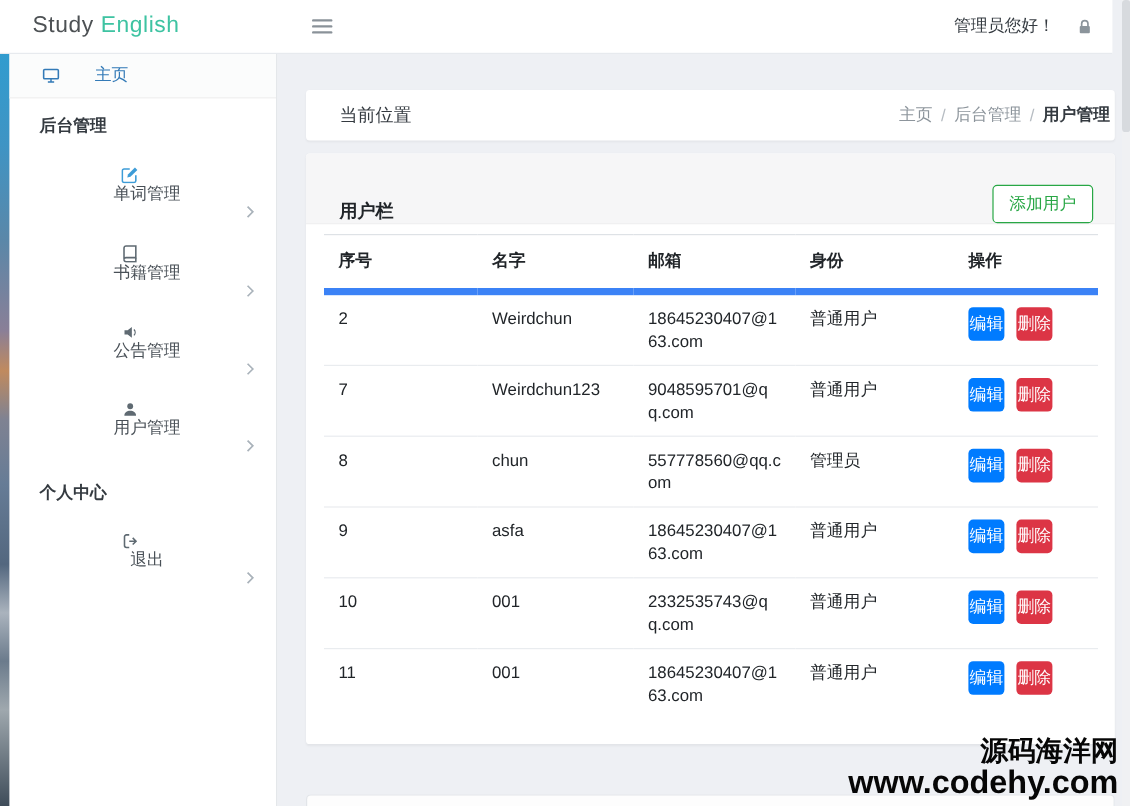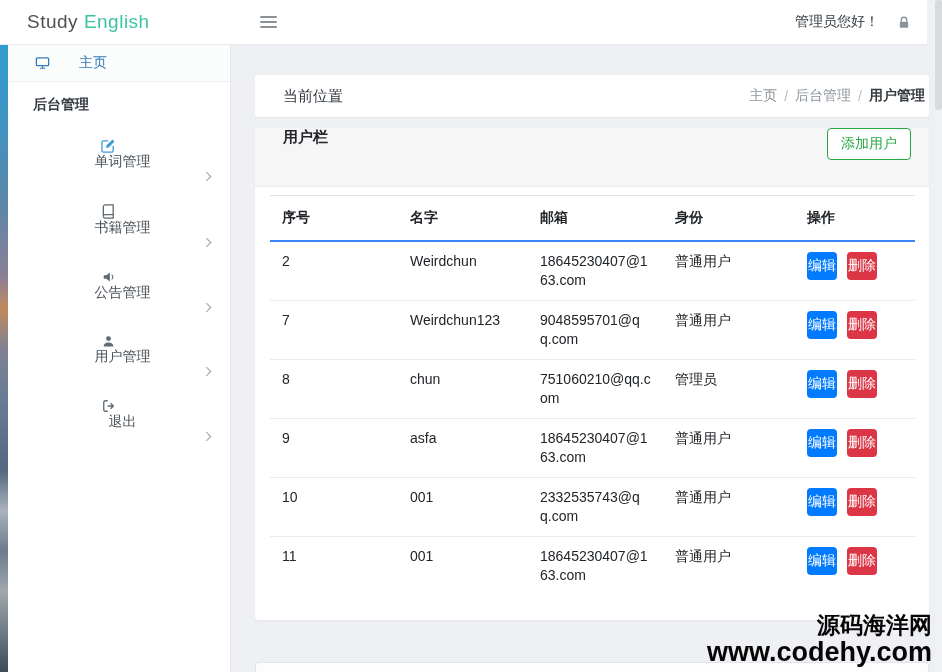--- a/index.html
+++ b/index.html
@@ -66,34 +66,34 @@
   .crumb-right { margin-left:auto; font-size:14px; color:#b6bcc2; display:flex; gap:7px; align-items:center; }
   .crumb-link { color:#8d959c; cursor:pointer; }
   .crumb-current { color:#343a40; font-weight:bold; }
 
   .user-card {
     position:absolute; left:255px; top:128px; width:674px; height:492px;
     background:#fff; border-radius:3px; box-shadow:0 1px 2px rgba(0,0,0,.05);
   }
   .card-head {
     height:59px; background:#f6f6f7; border-bottom:1px solid #ececec;
-    border-radius:3px 3px 0 0; display:flex; align-items:flex-start; padding:0 18px 0 28px;
+    border-radius:3px 3px 0 0; display:flex; align-items:flex-end; padding:0 18px 0 28px;
   }
   .card-title { font-weight:bold; font-size:15px; color:#212529; }
   .btn-add {
     margin-left:auto; background:#fff; border:1px solid #28a745; color:#28a745;
     border-radius:4px; padding:6px 13px; font-size:14px; cursor:pointer;
     font-family:inherit;
   }
   .card-body { padding:8px 14px 0 15px; }
   table { width:100%; border-collapse:collapse; font-size:14px; table-layout:fixed; }
   col.c1{width:128px;} col.c2{width:130px;} col.c3{width:135px;} col.c4{width:132px;} col.c5{width:auto;}
   th {
     text-align:left; font-weight:bold; color:#212529;
-    padding:13px 12px; border-top:1px solid #dee2e6; border-bottom:2px solid #3b82f6;
+    padding:13px 12px; border-top:1px solid #dee2e6; border-bottom:6px solid #3b82f6;
   }
   td {
     padding:10px 12px; border-top:1px solid #e9ecef;
     vertical-align:top; line-height:19px; color:#212529;
   }
   tbody tr:first-child td { border-top:none; }
   td.email { word-break:break-all; }
   .btn-edit, .btn-del {
     border:none; color:#fff; border-radius:4px; padding:5px 1px;
     font-size:14px; cursor:pointer; font-family:inherit;
@@ -209,20 +209,21 @@
         </svg>
     </span>
     <span>用户管理</span>
     <span class="chev">
         <svg viewBox="0 0 8 12" width="7" height="11">
           <path d="M1.5 1l5 5-5 5" fill="none" stroke="currentColor" stroke-width="1.6"></path>
         </svg>
       </span>
   </div>
 
+  <div class="side-section-title">个人中心</div>
 
   <div class="side-item">
     <span class="ic">
       <svg viewBox="0 0 16 16" width="14" height="14">
           <path d="M6.5 2H3.8A1.8 1.8 0 0 0 2 3.8v8.4A1.8 1.8 0 0 0 3.8 14h2.7" fill="none" stroke="currentColor" stroke-width="1.5"></path>
           <path d="M9.8 4.8L13 8l-3.2 3.2M13 8H6.5" fill="none" stroke="currentColor" stroke-width="1.5"></path>
         </svg>
     </span>
     <span>退出</span>
     <span class="chev">
@@ -286,21 +287,21 @@
     <td>普通用户</td>
     <td>
       <button class="btn-edit">编辑</button>
       <button class="btn-del">删除</button>
     </td>
   </tr>
 
   <tr>
     <td>8</td>
     <td>chun</td>
-    <td class="email">751060210@qq.com</td>
+    <td class="email">557778560@qq.com</td>
     <td>管理员</td>
     <td>
       <button class="btn-edit">编辑</button>
       <button class="btn-del">删除</button>
     </td>
   </tr>
 
   <tr>
     <td>9</td>
     <td>asfa</td>

